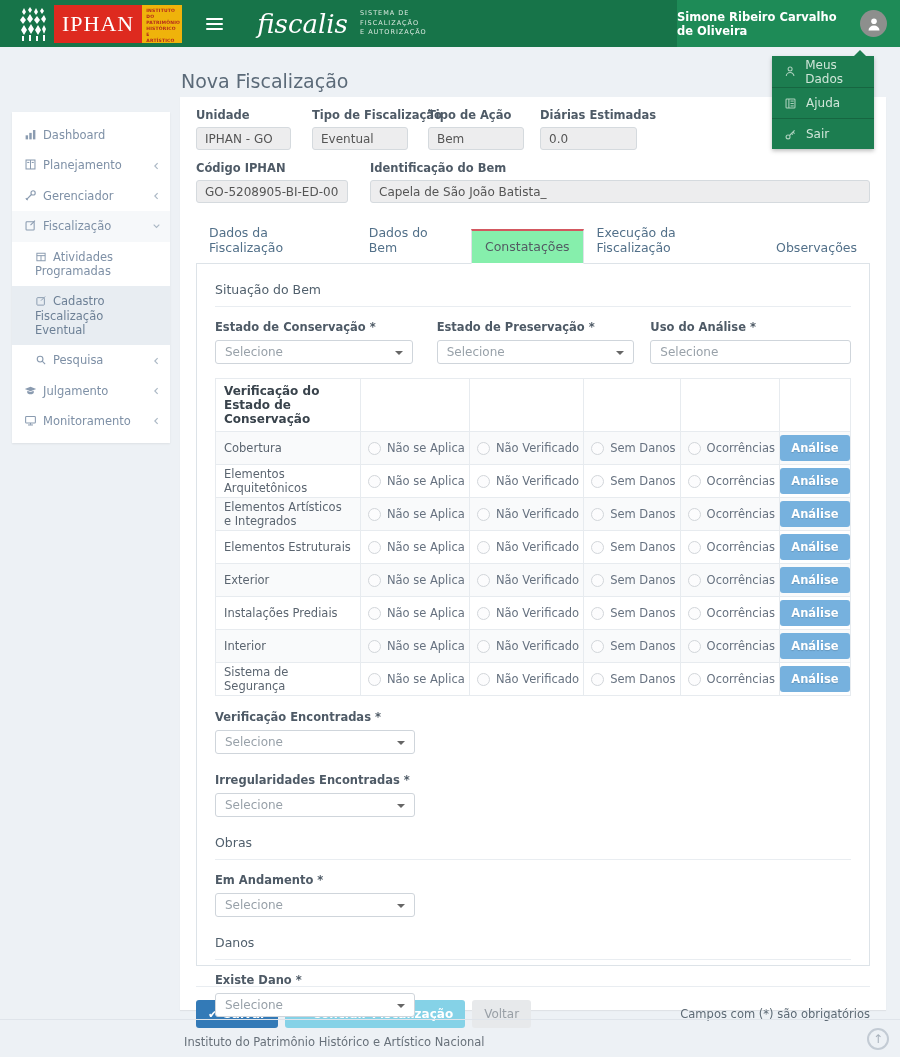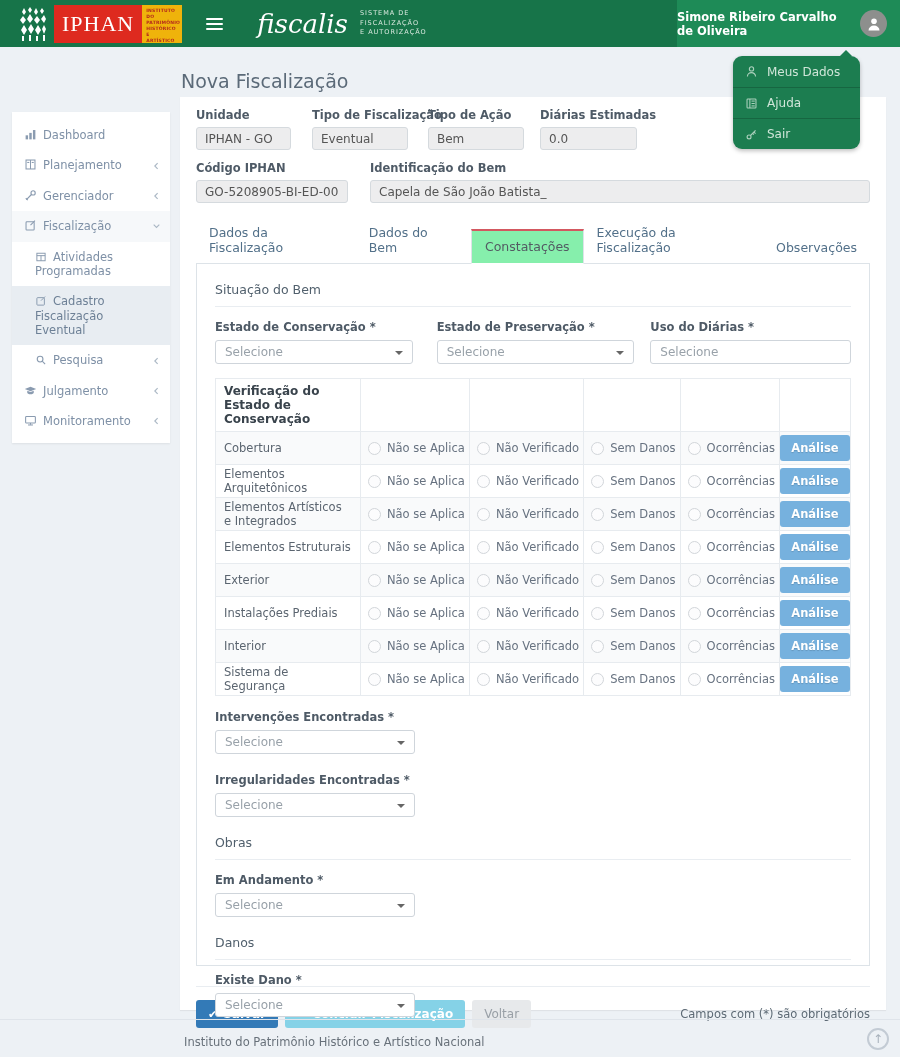--- a/index.html
+++ b/index.html
@@ -47,22 +47,22 @@
     padding-right:13px; cursor:pointer;
   }
   .user-name{ color:#fff; font-size:11.5px; font-weight:bold; margin-right:10px; }
   .avatar{
     width:27px; height:27px; border-radius:50%; background:#8d8f8d;
     display:flex; align-items:center; justify-content:center; flex:0 0 auto;
   }
 
   
   .dropdown{
-    position:absolute; left:733px; top:56px; width:127px;
-    background:var(--menu-green,#1c7d50); border-radius:9px;
+    position:absolute; left:772px; top:56px; width:102px;
+    background:var(--menu-green,#1c7d50); border-radius:0;
     box-shadow:0 2px 4px rgba(0,0,0,.25); z-index:40;
   }
   .dropdown::before{
     content:""; position:absolute; top:-6px; right:8px;
     border-left:6px solid transparent; border-right:6px solid transparent;
     border-bottom:6px solid var(--menu-green,#1c7d50);
   }
   .dd-item{
     display:flex; align-items:center; gap:9px; height:31px; padding-left:12px;
     color:#cfe5d8; font-size:12px; cursor:pointer;
@@ -406,21 +406,21 @@
     <div class="sel-row">
       <div class="sel-block s1">
         <label>Estado de Conservação *</label>
         <div class="select-box">Selecione</div>
       </div>
       <div class="sel-block s2">
         <label>Estado de Preservação *</label>
         <div class="select-box">Selecione</div>
       </div>
       <div class="sel-block s3">
-        <label>Uso do Diárias *</label>
+        <label>Uso do Análise *</label>
         <input class="text-input" placeholder="Selecione" style="">
       </div>
     </div>
 
     <table class="check">
       <thead>
         <tr>
           <th>Verificação do Estado de Conservação</th>
           <th class="o1"></th>
             <th class="o2"></th>
@@ -492,21 +492,21 @@
             <td class="c-opt o2"><span class="radio"></span><span>Não Verificado</span></td>
             <td class="c-opt o3"><span class="radio"></span><span>Sem Danos</span></td>
             <td class="c-opt o4"><span class="radio"></span><span>Ocorrências</span></td>
             <td class="c-btn"><button class="btn-analise">Análise</button></td>
           </tr>
         </tbody>
     </table>
 
     <div class="lower">
       <div class="sel-block">
-        <label>Intervenções Encontradas *</label>
+        <label>Verificação Encontradas *</label>
         <div class="select-box">Selecione</div>
       </div>
     </div>
     <div class="lower">
       <div class="sel-block">
         <label>Irregularidades Encontradas *</label>
         <div class="select-box">Selecione</div>
       </div>
     </div>
 

